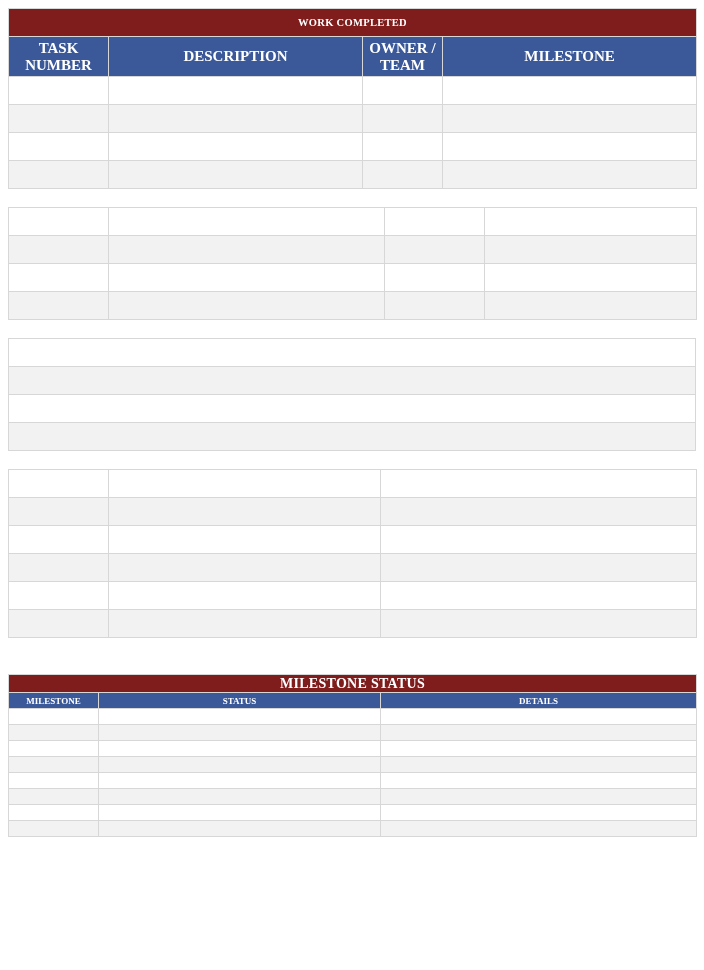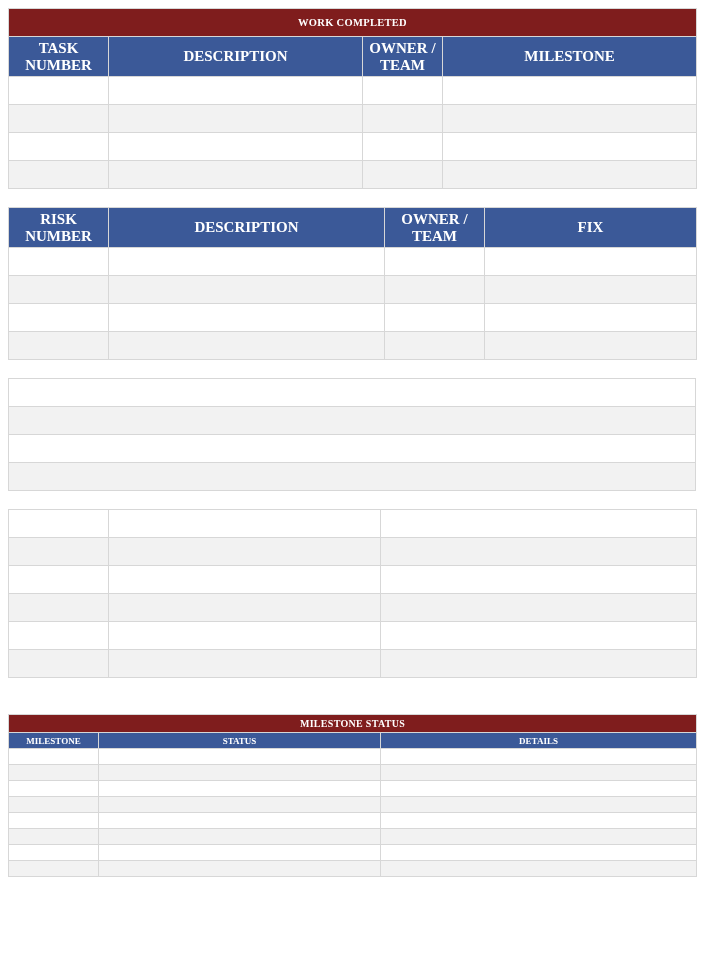--- a/index.html
+++ b/index.html
@@ -42,21 +42,21 @@
     .data-row td {
       height: 28px;
       background: #ffffff;
     }
     .data-row.alt td {
       background: #f2f2f2;
     }
     
     .full-row td { height: 28px; }
     
-    .ms-title td { height: 18px; font-size: 10px; }
+    .ms-title td { height: 18px; font-size: 14px; }
     .ms-header td { height: 16px; font-size: 9px; }
     .ms-row td { height: 16px; }
 
     
     .w-task  { width: 100px; }
     .w-desc  { width: 254px; }
     .w-owner { width: 80px; }
     .w-rec   { width: 254px; }
 
     .w-risk  { width: 100px; }
@@ -123,26 +123,20 @@
 
 <div class="section">
   <table>
     <colgroup>
       <col class="w-risk">
         <col class="w-rdesc">
         <col class="w-rowner">
         <col class="w-fix">
     </colgroup>
     <tbody>
-    <tr class="header-row">
-      <td>RISK NUMBER</td>
-      <td>DESCRIPTION</td>
-      <td>OWNER / TEAM</td>
-      <td>FIX</td>
-    </tr>
     <tr class="data-row">
           <td></td>
           <td></td>
           <td></td>
           <td></td>
         </tr>
     <tr class="data-row alt">
           <td></td>
           <td></td>
           <td></td>

